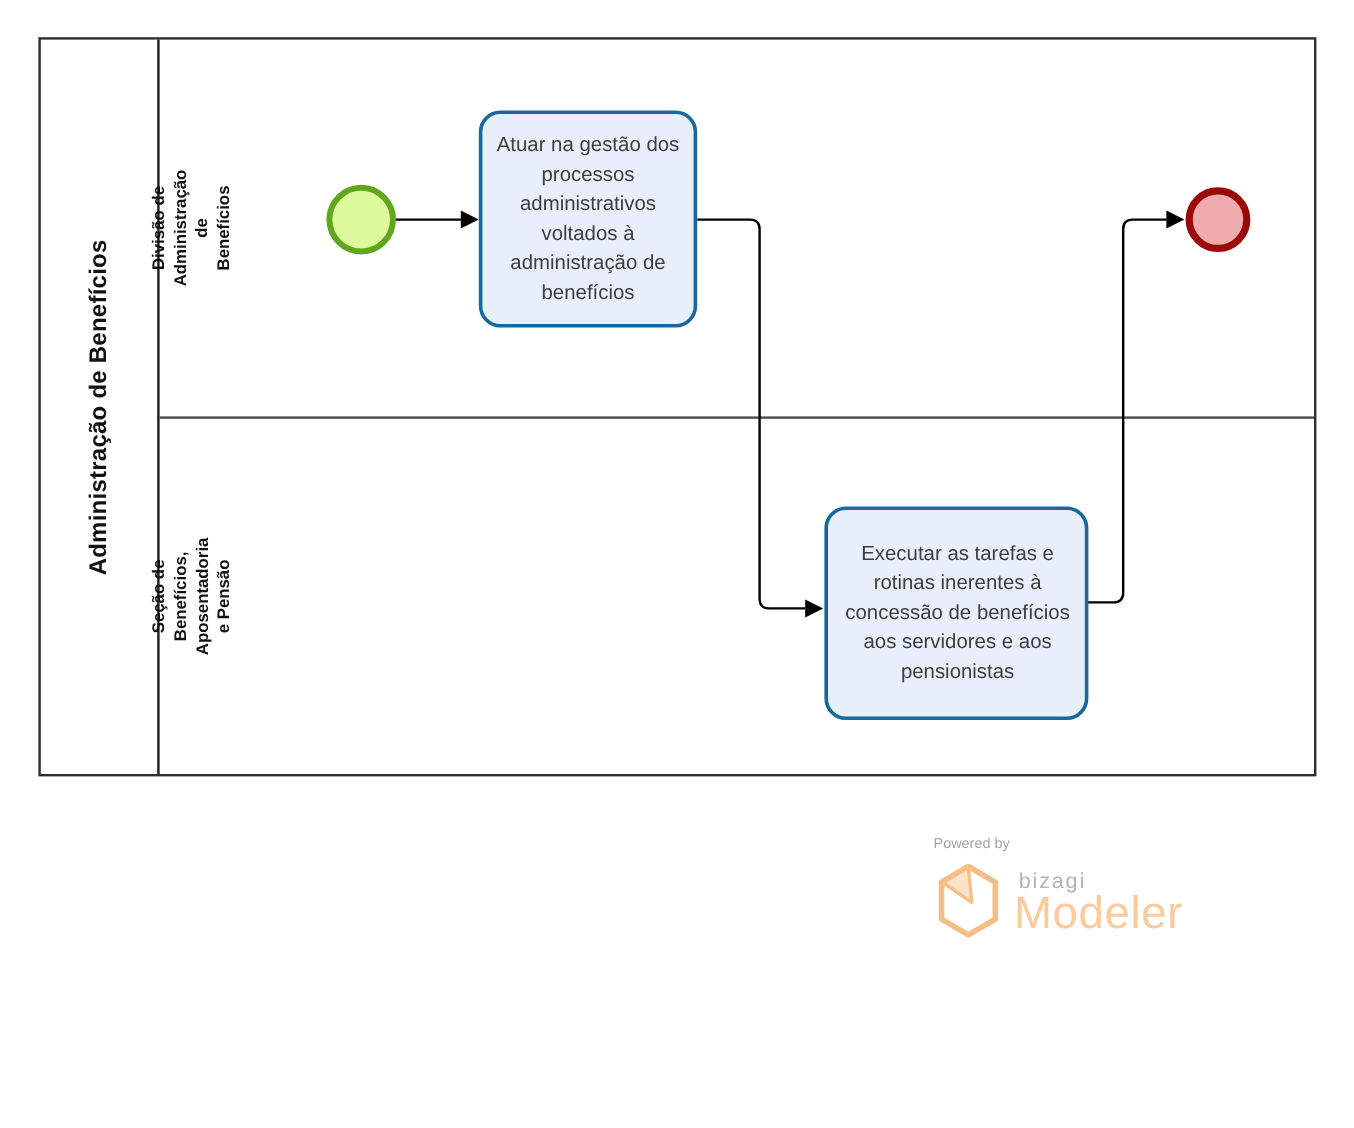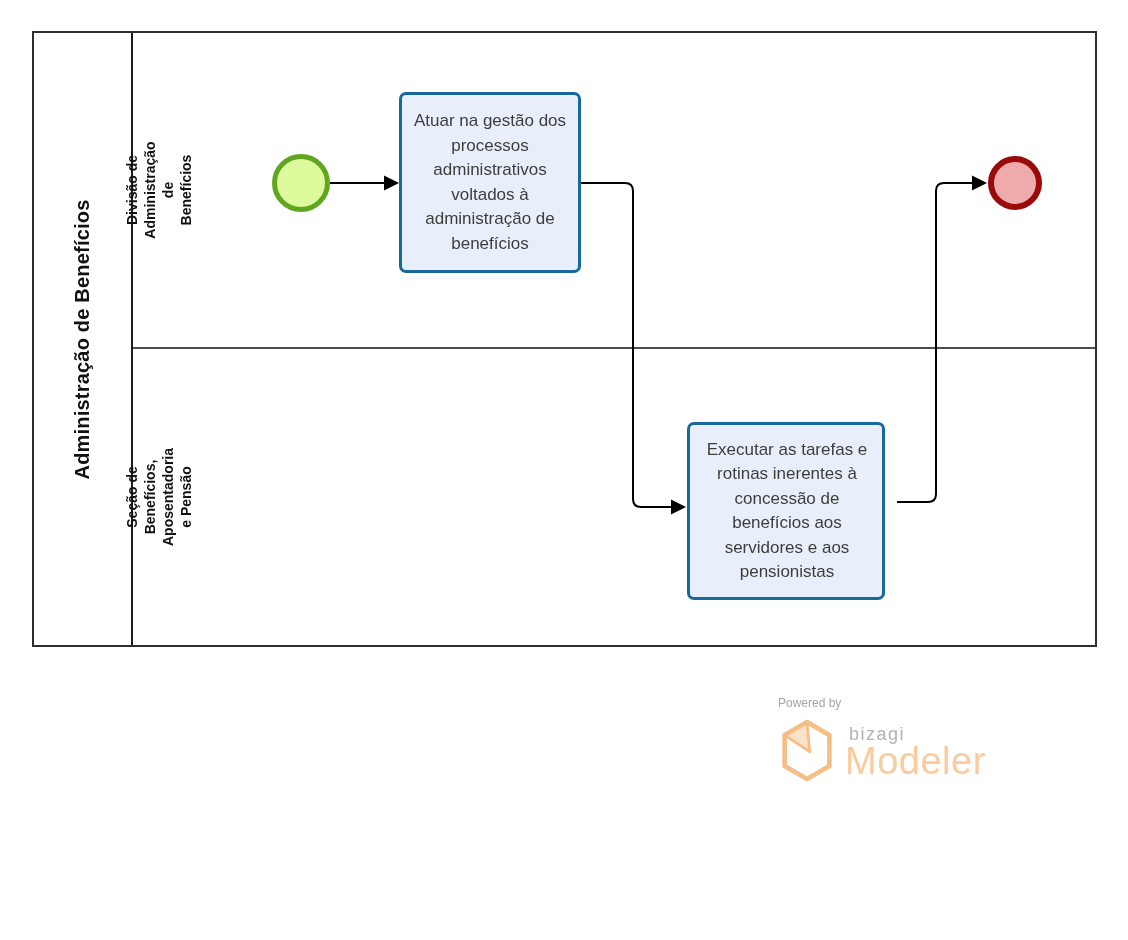--- a/index.html
+++ b/index.html
@@ -28,27 +28,27 @@
     position:absolute;left:0;top:0;bottom:0;width:52px;
     display:flex;align-items:center;justify-content:center;
   }
   .lane-label{
     transform:rotate(-90deg);white-space:pre-line;text-align:center;
     font-size:14px;line-height:18px;font-weight:bold;color:#111;
   }
   
   .task{
     position:absolute;box-sizing:border-box;
-    border:3px solid #17689b;border-radius:7px;background:#e9effa;
+    border:3px solid #17689b;border-radius:18px;background:#e9effa;
     display:flex;align-items:center;justify-content:center;
     text-align:center;color:#3d3d3d;font-size:17px;line-height:24.5px;
     padding:4px 8px;
   }
   .task-1{left:399px;top:92px;width:182px;height:181px;}
-  .task-2{left:687px;top:422px;width:198px;height:178px;padding-left:10px;}
+  .task-2{left:687px;top:422px;width:220px;height:178px;padding-left:10px;}
   .event{position:absolute;border-radius:50%;box-sizing:content-box;}
   .event-start{
     left:272px;top:154px;width:48px;height:48px;
     border:5px solid #61a61f;background:#ddfb9d;
   }
   .event-end{
     left:988px;top:156px;width:42px;height:42px;
     border:6px solid #9b0a0a;background:#efabab;
   }
   .flows{position:absolute;left:0;top:0;width:1128px;height:940px;pointer-events:none;}

